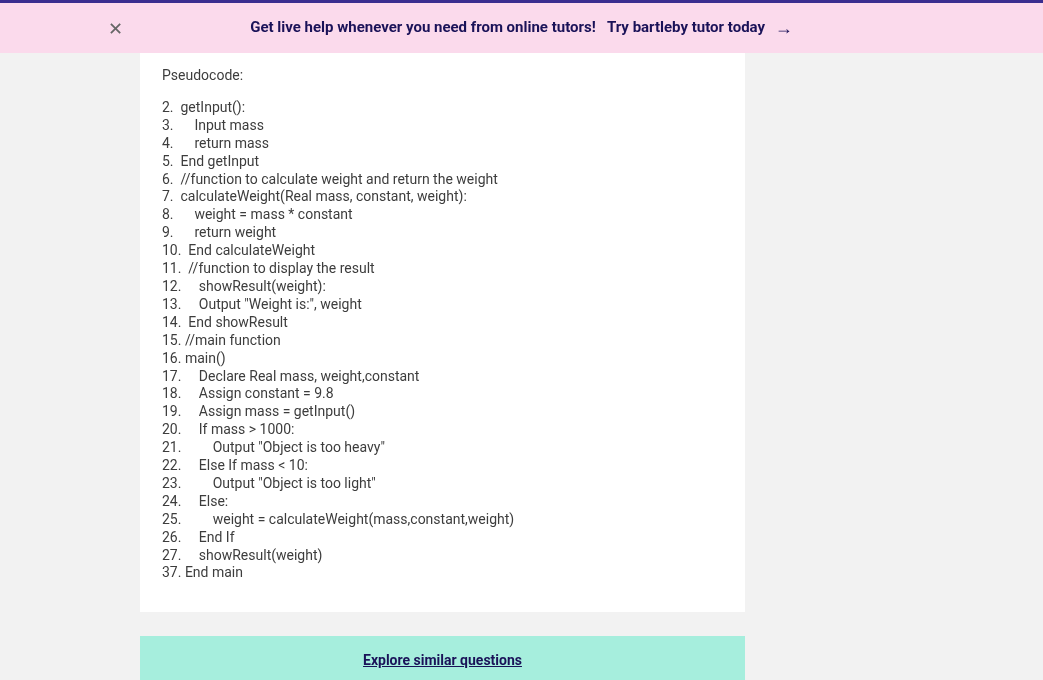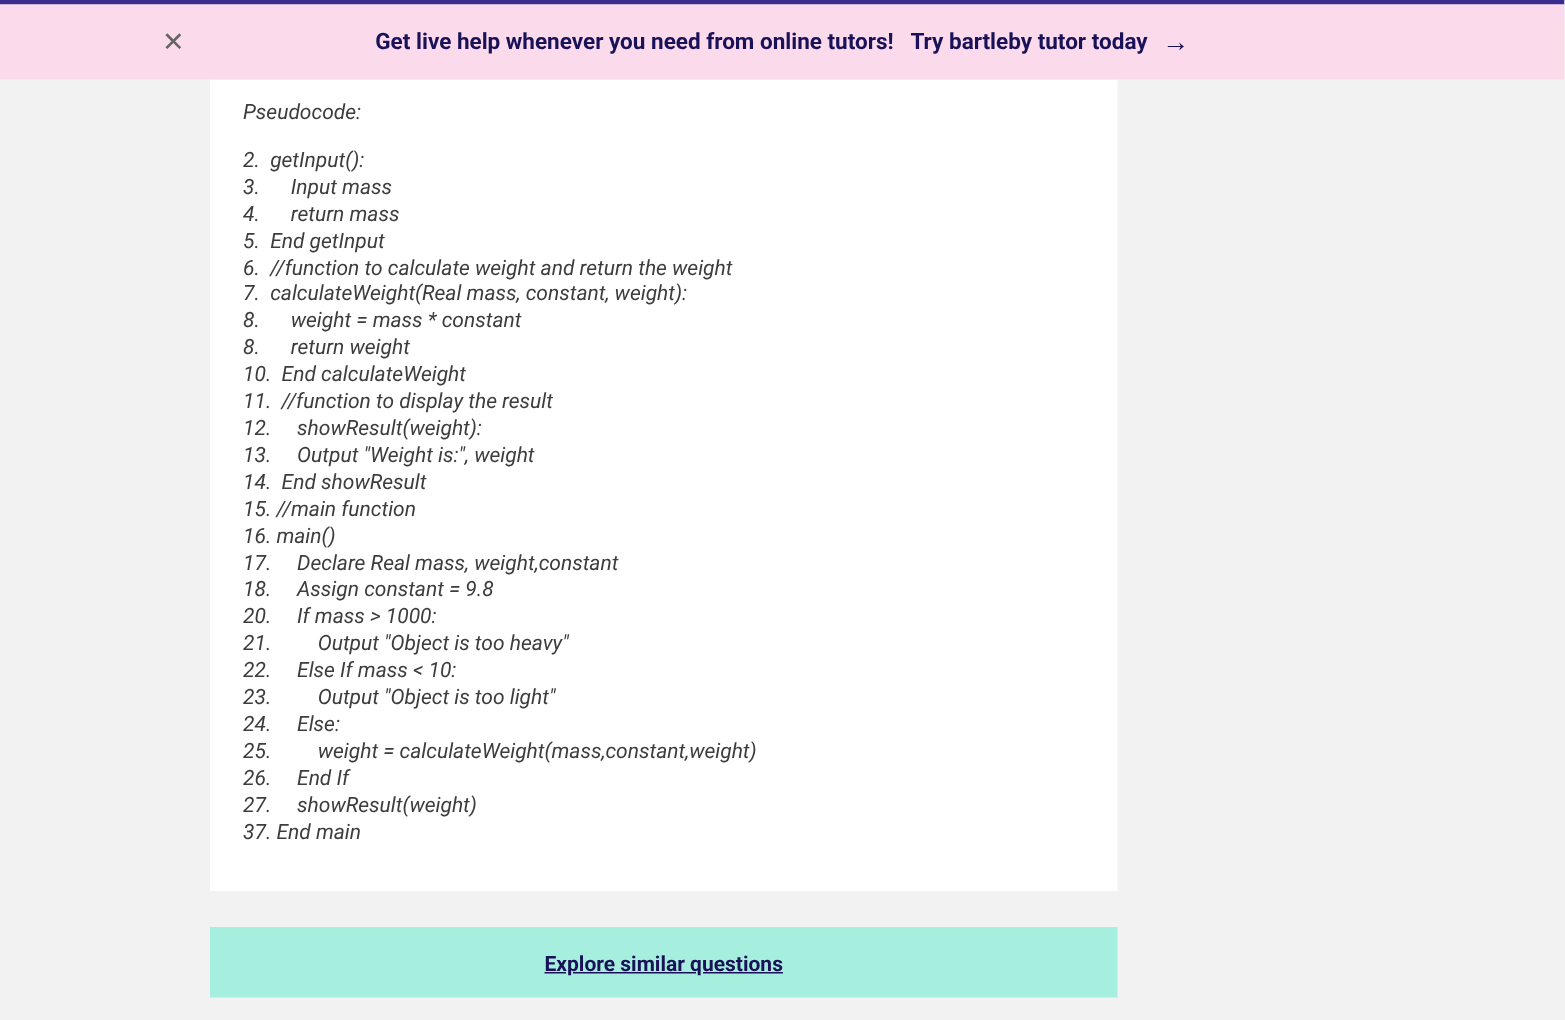--- a/index.html
+++ b/index.html
@@ -48,21 +48,20 @@
     .banner-arrow {
       display: inline-block;
       margin-left: 6px;
       font-size: 18px;
       vertical-align: middle;
     }
     .content-wrapper {
       width: 605px;
       margin-left: 140px;
       margin-top: 0;
-      font-style: italic;
     }
     .content-card {
       background-color: #ffffff;
       padding: 14px 22px 30px 22px;
       font-size: 14px;
       line-height: 1.28;
       color: #3d3d3d;
     }
     .code-title {
       margin-bottom: 14px;
@@ -108,30 +107,31 @@
   <div class="content-card">
     <div class="code-title">Pseudocode:</div>
     <div id="code-lines">
         <div class="code-line">2.  getInput():</div>
         <div class="code-line">3.      Input mass</div>
         <div class="code-line">4.      return mass</div>
         <div class="code-line">5.  End getInput</div>
         <div class="code-line">6.  //function to calculate weight and return the weight</div>
         <div class="code-line">7.  calculateWeight(Real mass, constant, weight):</div>
         <div class="code-line">8.      weight = mass * constant</div>
-        <div class="code-line">8.      return weight</div>
+        <div class="code-line">9.      return weight</div>
         <div class="code-line">10.  End calculateWeight</div>
         <div class="code-line">11.  //function to display the result</div>
         <div class="code-line">12.     showResult(weight):</div>
         <div class="code-line">13.     Output "Weight is:", weight</div>
         <div class="code-line">14.  End showResult</div>
         <div class="code-line">15. //main function</div>
         <div class="code-line">16. main()</div>
         <div class="code-line">17.     Declare Real mass, weight,constant</div>
         <div class="code-line">18.     Assign constant = 9.8</div>
+        <div class="code-line">19.     Assign mass = getInput()</div>
         <div class="code-line">20.     If mass &gt; 1000:</div>
         <div class="code-line">21.         Output "Object is too heavy"</div>
         <div class="code-line">22.     Else If mass &lt; 10:</div>
         <div class="code-line">23.         Output "Object is too light"</div>
         <div class="code-line">24.     Else:</div>
         <div class="code-line">25.         weight = calculateWeight(mass,constant,weight)</div>
         <div class="code-line">26.     End If</div>
         <div class="code-line">27.     showResult(weight)</div>
         <div class="code-line">37. End main</div>
       </div>

